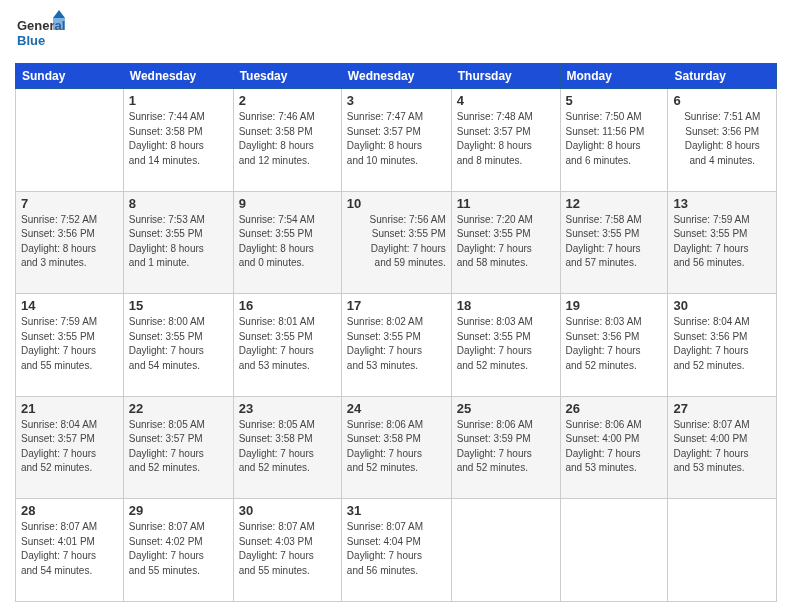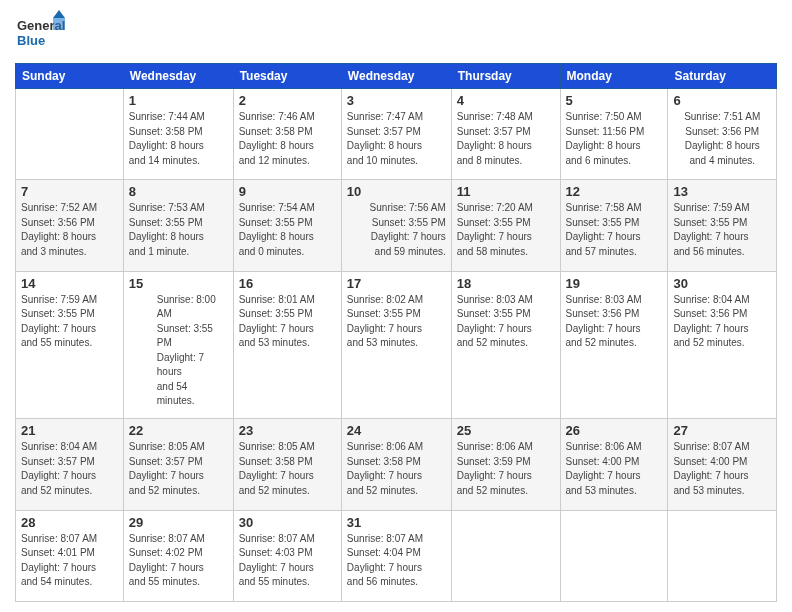--- a/index.html
+++ b/index.html
@@ -214,21 +214,21 @@
         <tr>
           <td>
             <div class="day-number">14</div>
             <div class="day-info" style="white-space: pre-line;">Sunrise: 7:59 AM
 Sunset: 3:55 PM
 Daylight: 7 hours
 and 55 minutes.</div>
           </td>
           <td>
             <div class="day-number">15</div>
-            <div class="day-info" style="white-space: pre-line; margin-left: 28px;">Sunrise: 8:00 AM
+            <div class="day-info" style="white-space: pre-line;">Sunrise: 8:00 AM
 Sunset: 3:55 PM
 Daylight: 7 hours
 and 54 minutes.</div>
           </td>
           <td>
             <div class="day-number">16</div>
             <div class="day-info" style="white-space: pre-line;">Sunrise: 8:01 AM
 Sunset: 3:55 PM
 Daylight: 7 hours
 and 53 minutes.</div>

